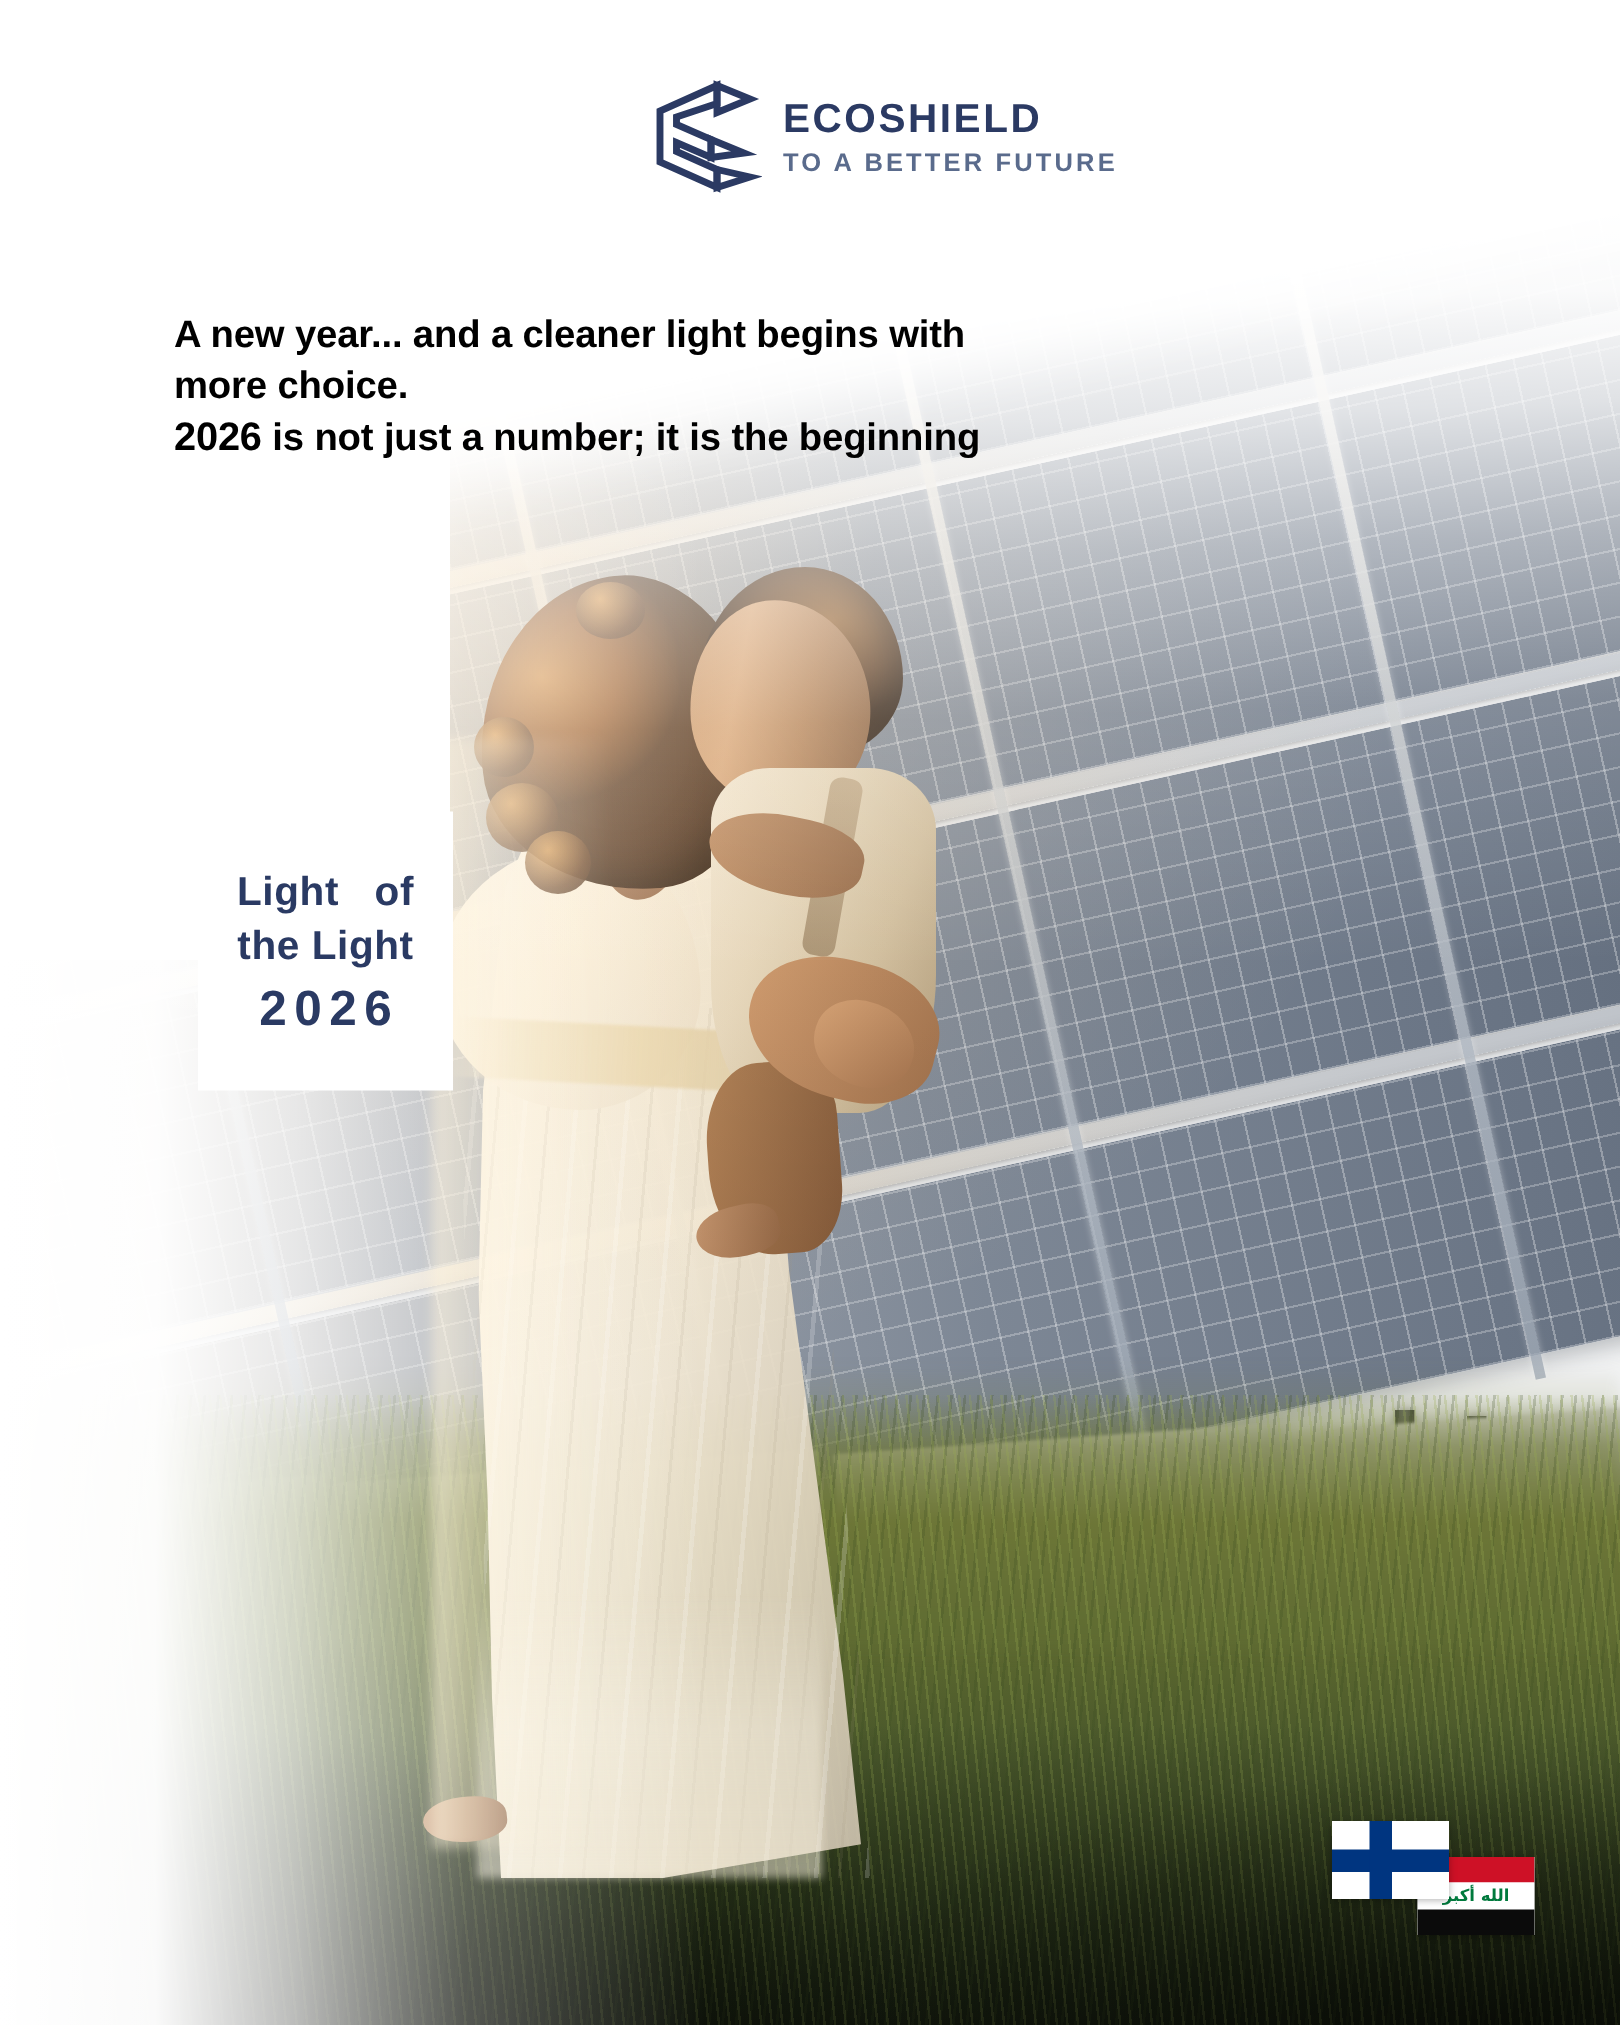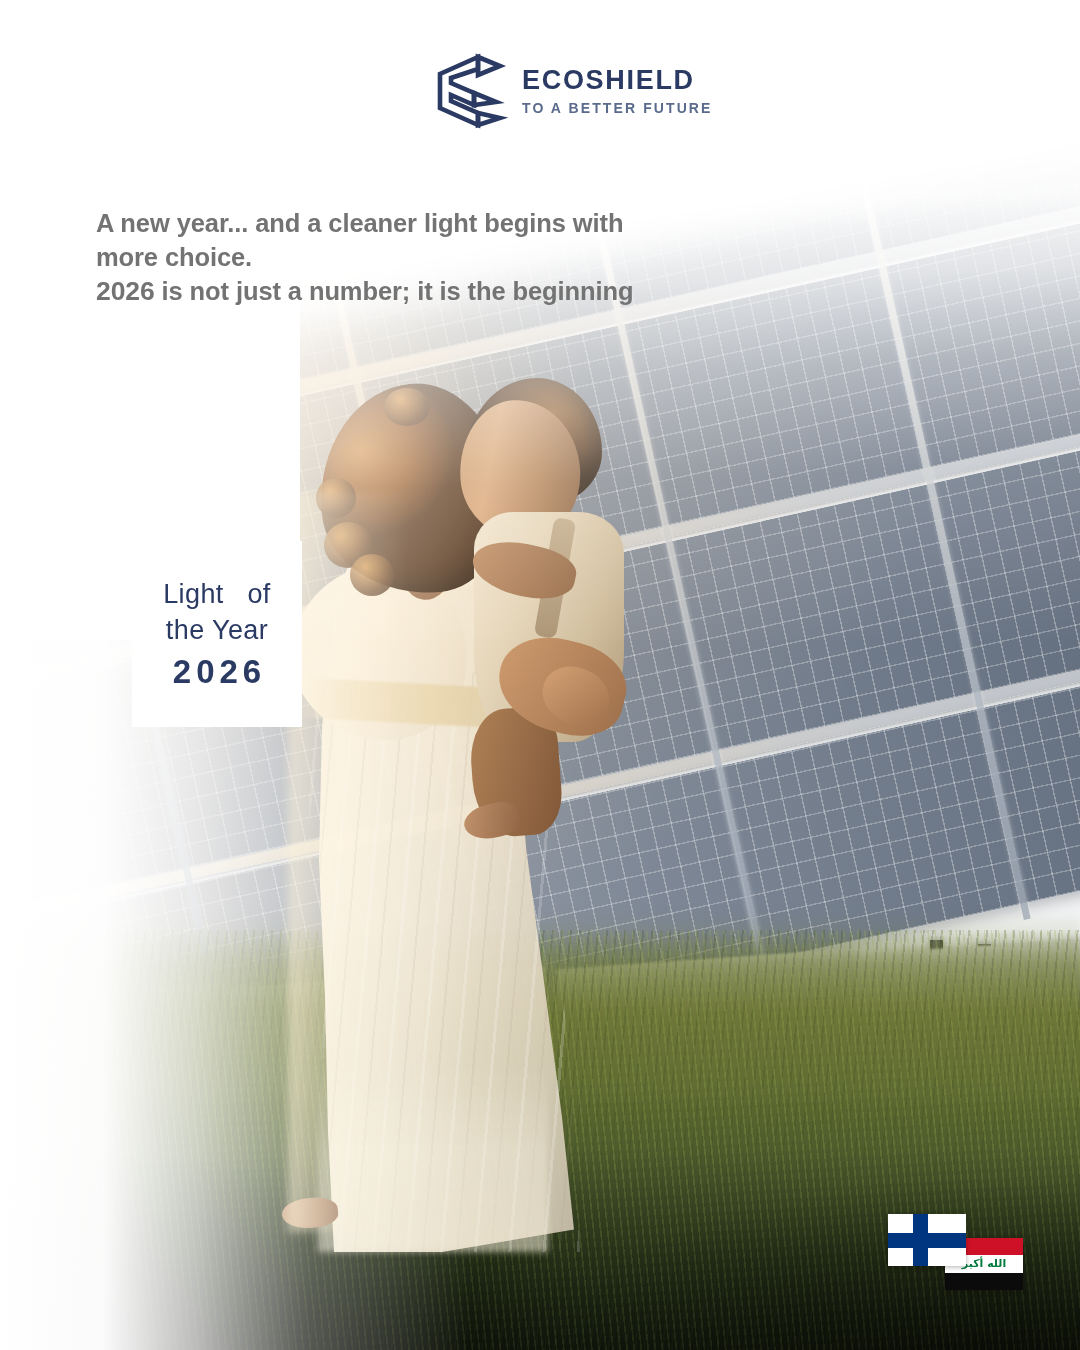--- a/index.html
+++ b/index.html
@@ -490,33 +490,33 @@
   .logo-text { display: flex; flex-direction: column; justify-content: space-between; }
   .logo-name {
     font-size: 27px;
     font-weight: 700;
     letter-spacing: 1.7px;
     color: #2b3a63;
     line-height: 1;
   }
   .logo-tag {
     margin-top: 7px;
-    font-size: 14px;
+    font-size: 17px;
     font-weight: 600;
     letter-spacing: 2.1px;
     color: #5a6b8c;
     line-height: 1;
   }
 
   
   .headline {
     position: absolute;
-    left: 96px; top: 206px;
+    left: 116px; top: 206px;
     width: 600px;
-    color: #737373;
+    color: #000000;
     font-size: 25.5px;
     font-weight: 700;
     line-height: 1.34;
     letter-spacing: -0.1px;
   }
   .headline .year-strong {
     font-weight: 800;
     font-size: 26.5px;
   }
 
@@ -528,21 +528,21 @@
     background: #ffffff;
     display: flex;
     flex-direction: column;
     align-items: center;
     justify-content: center;
     gap: 9px;
     color: #2a3a63;
   }
   .badge-l1, .badge-l2 {
     font-size: 27px;
-    font-weight: 400;
+    font-weight: 700;
     letter-spacing: 0.4px;
     line-height: 1;
     white-space: pre;
   }
   .badge-year {
     font-size: 33px;
     font-weight: 800;
     letter-spacing: 5px;
     line-height: 1;
     margin-top: 2px;
@@ -683,21 +683,21 @@
 
   <div class="headline">
     <span>A new year... and a cleaner light begins with</span><br>
     <span>more choice.</span><br>
     <span class="year-strong">2026</span><span> is not just a number; it is the beginning</span><br>
     <br>
   </div>
 
   <div class="badge">
     <div class="badge-l1">Light   of</div>
-    <div class="badge-l2">the Year</div>
+    <div class="badge-l2">the Light</div>
     <div class="badge-year">2026</div>
   </div>
 
 
   <div class="flags">
     <div class="flag flag-iq">
       <div class="iq-red"></div>
       <div class="iq-white"></div>
       <div class="iq-black"></div>
       <div class="iq-script">الله أكبر</div>

